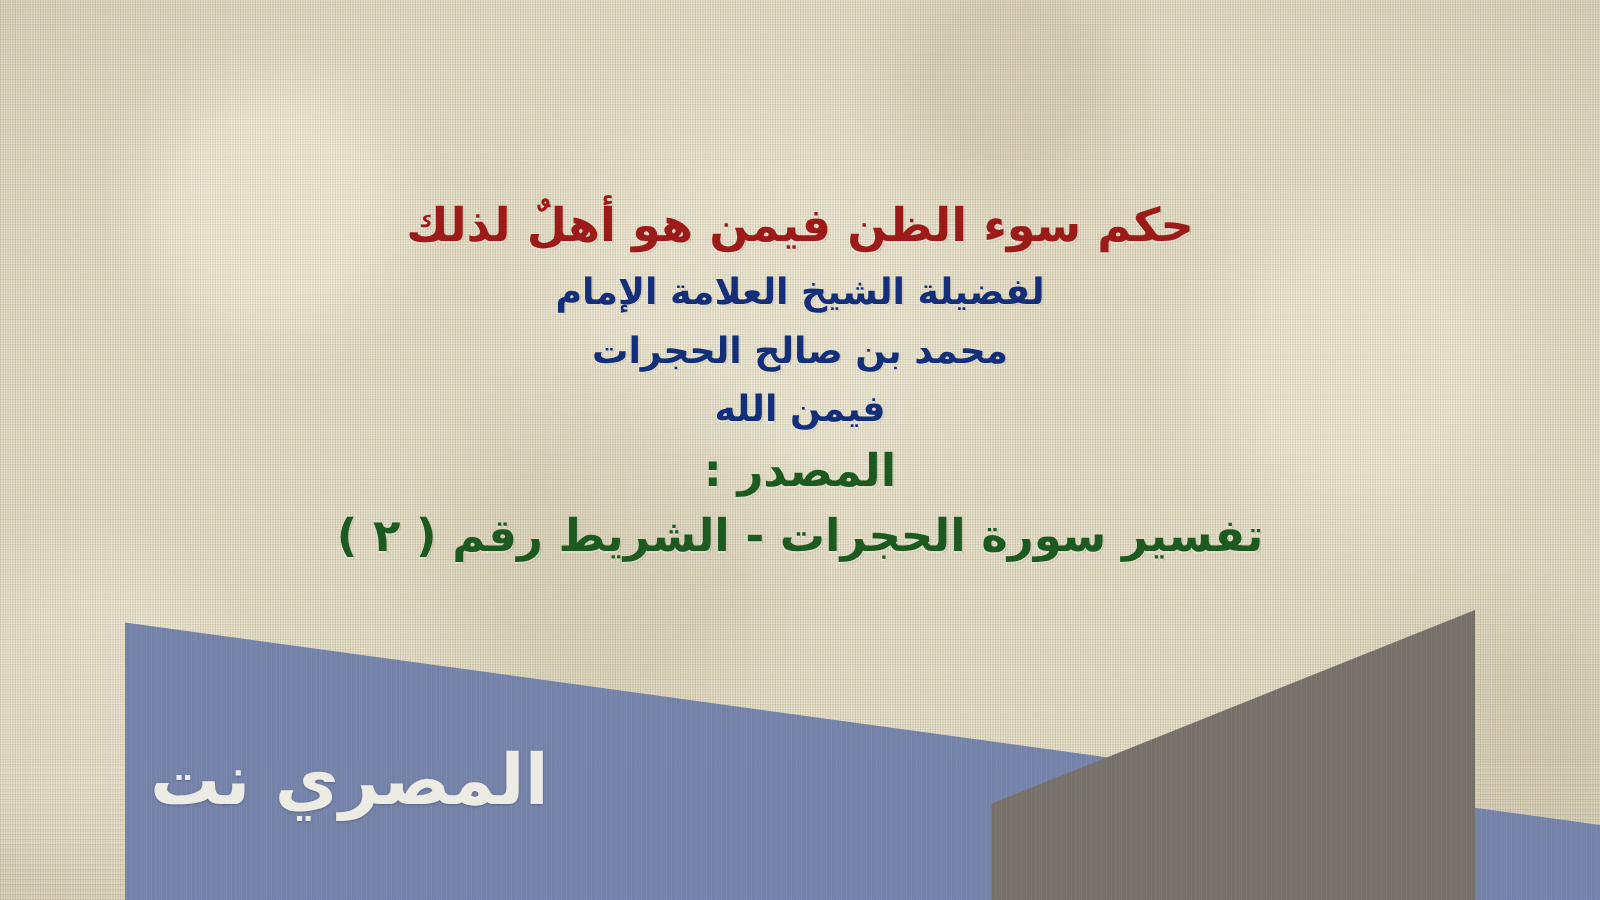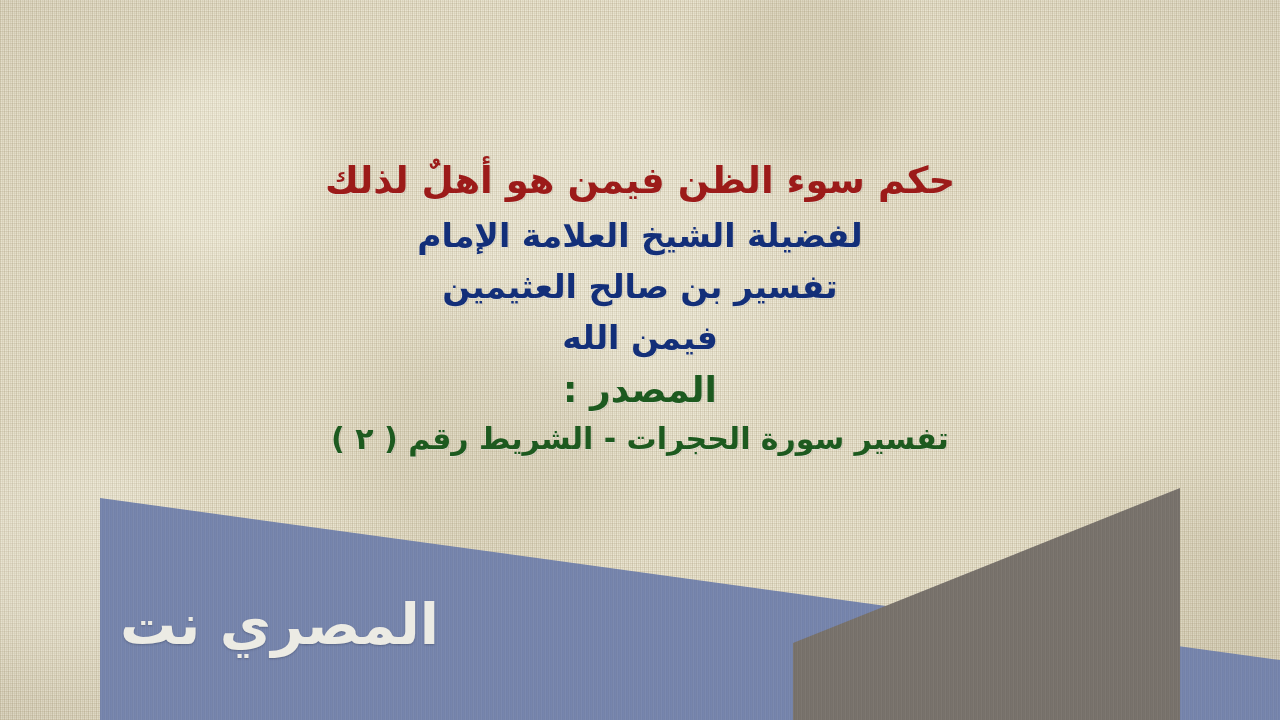--- a/index.html
+++ b/index.html
@@ -94,31 +94,31 @@
       0 1px 0 rgba(255,255,250,0.42),
       1px 1px 1px rgba(80,70,48,0.16);
   }
   .l-red {
     color: #9c1b19;
     font-size: 37px;
     padding-bottom: 20px;
   }
   .l-blue {
     color: #132f79;
-    font-size: 33px;
+    font-size: 29px;
     padding-bottom: 18px;
   }
   .l-green {
     color: #1d5a1f;
     font-size: 36px;
     padding-bottom: 16px;
   }
   .l-green-last {
     color: #1d5a1f;
-    font-size: 30px;
+    font-size: 36px;
   }
 
   
   #watermark {
     position: absolute;
     left: 120px;
     top: 592px;
     color: #ecebe4;
     font-size: 56px;
     font-weight: bold;
@@ -140,21 +140,21 @@
   <svg id="deco" width="1280" height="720" viewBox="0 0 1280 720">
     <polygon fill="#7382ab" points="100,498 1280,660 1280,720 100,720"></polygon>
     <polygon fill="#756f69" points="1180,488 1180,720 793,720 793,643"></polygon>
   </svg>
 
   <div class="tex tex-weave-v" style="opacity:.35"></div>
 
   <div id="text-block">
     <span class="line l-red">حكم سوء الظن فيمن هو أهلٌ لذلك</span>
     <span class="line l-blue">لفضيلة الشيخ العلامة الإمام</span>
-    <span class="line l-blue">تفسير بن صالح العثيمين</span>
+    <span class="line l-blue">محمد بن صالح الحجرات</span>
     <span class="line l-blue">فيمن الله</span>
     <span class="line l-green">المصدر :</span>
     <span class="line l-green-last">تفسير سورة الحجرات - الشريط رقم ( ٢ )</span>
   </div>
 
   <div id="watermark">المصري نت</div>
 
 </div>
 
 </body></html>

